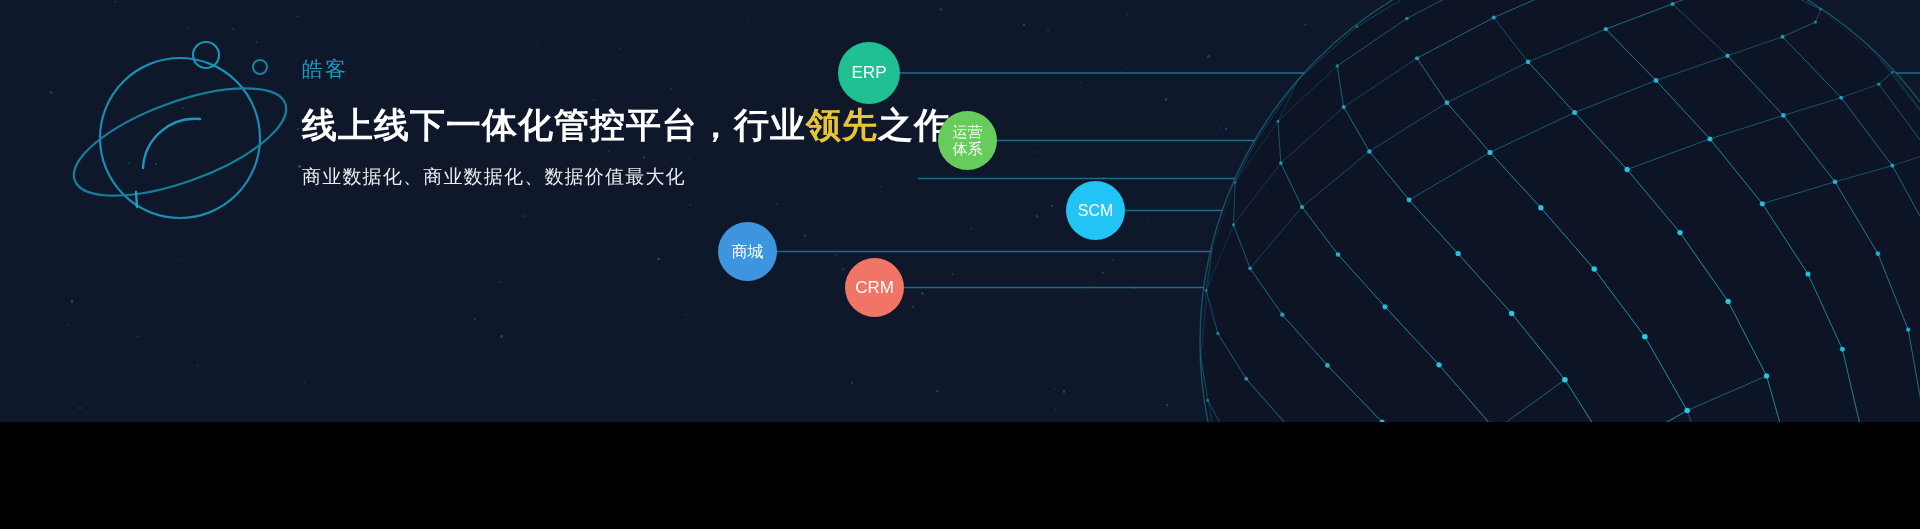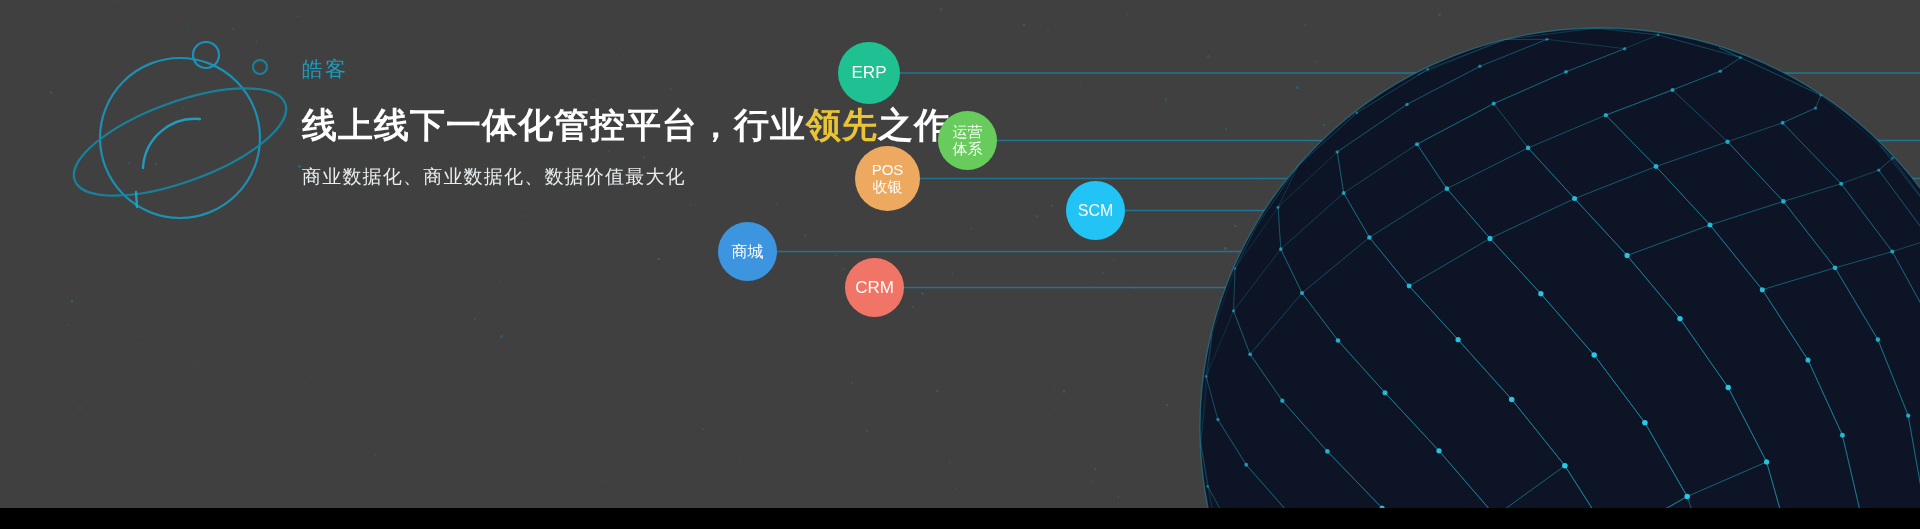--- a/index.html
+++ b/index.html
@@ -4,22 +4,22 @@
 <title>Banner</title>
 <style>
   html,body{margin:0;padding:0;background:#000;}
   body{
     font-family:"Liberation Sans","DejaVu Sans",sans-serif;
     -webkit-font-smoothing:antialiased;
   }
   #stage{
     position:relative;
     width:1920px;
-    height:508px;
-    background:#404040;
+    height:422px;
+    background:#0f172a;
     overflow:hidden;
   }
 
   
   .stars{position:absolute;inset:0;pointer-events:none;}
   .star{position:absolute;border-radius:50%;background:#2a6d90;}
 
   
   .planet-wrap{position:absolute;left:48px;top:20px;width:250px;height:220px;}
 
@@ -276,26 +276,20 @@
   <div id="nodelayer" class="nodes">
       <div class="node" style="left: 838px; top: 42px; width: 62px; height: 62px; background: rgb(31, 192, 145); font-size: 17px;">
         <div>
           <span>ERP</span>
         </div>
       </div>
       <div class="node" style="left: 938px; top: 111px; width: 59px; height: 59px; background: rgb(103, 204, 92); font-size: 15px;">
         <div>
           <span>运营</span>
           <span>体系</span>
-        </div>
-      </div>
-      <div class="node" style="left: 855px; top: 146px; width: 65px; height: 65px; background: rgb(237, 169, 95); font-size: 15px;">
-        <div>
-          <span>POS</span>
-          <span>收银</span>
         </div>
       </div>
       <div class="node" style="left: 1066px; top: 181px; width: 59px; height: 59px; background: rgb(34, 195, 245); font-size: 16px;">
         <div>
           <span>SCM</span>
         </div>
       </div>
       <div class="node" style="left: 718px; top: 222px; width: 59px; height: 59px; background: rgb(61, 149, 224); font-size: 16px;">
         <div>
           <span>商城</span>

